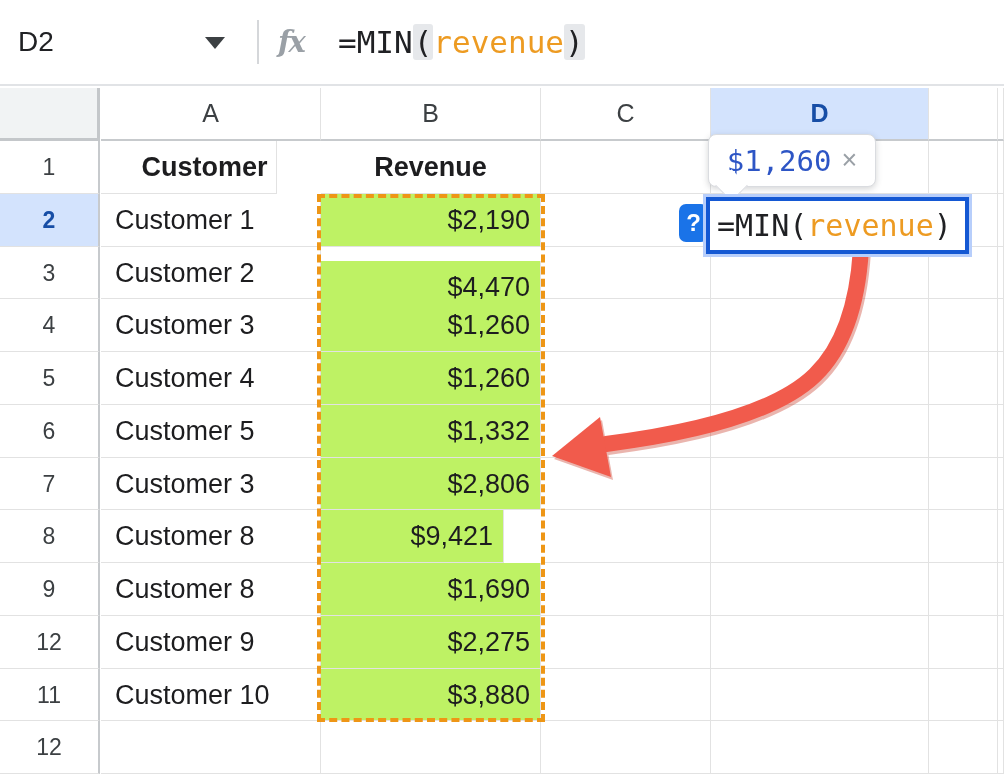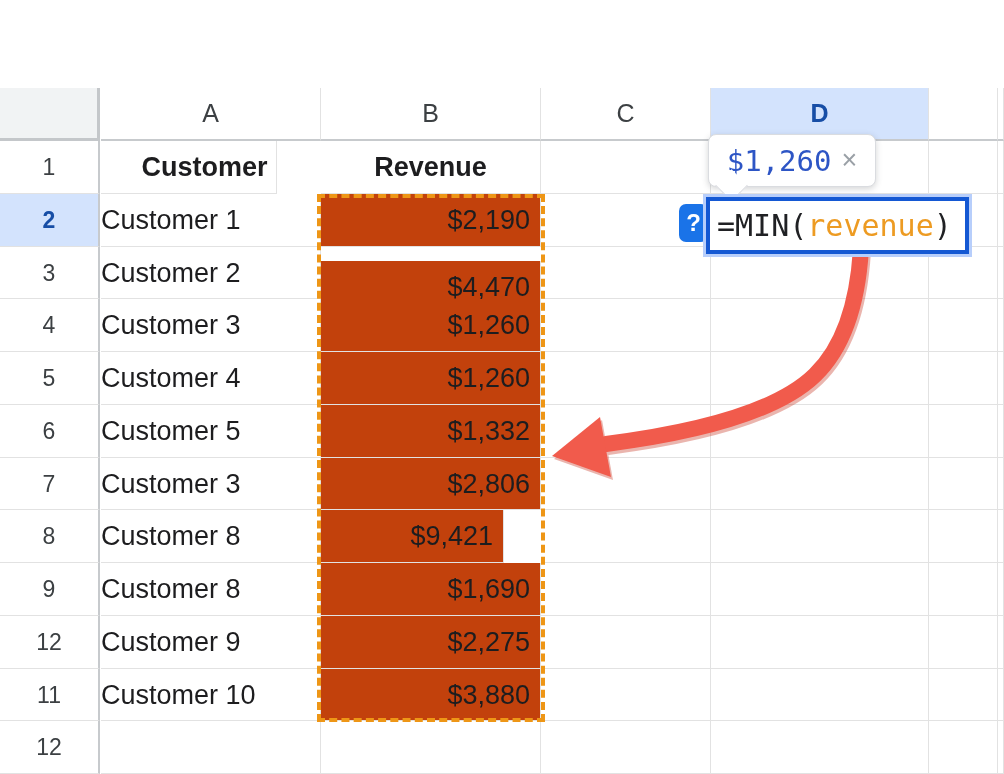--- a/index.html
+++ b/index.html
@@ -16,43 +16,50 @@
   .fb-formula{position:absolute;left:338px;top:0;height:84px;line-height:84px;font-family:"DejaVu Sans Mono",monospace;font-size:31px;color:#202124;white-space:pre;}
   .paren-hl{background:#e6e8eb;border-radius:3px;padding:0 1px;}
   .tok-orange{color:#ED9B22;}
   
   .corner-box{position:absolute;left:0;top:88px;width:100px;height:53px;background:#f1f3f4;border-right:3px solid #c4c7ca;border-bottom:3px solid #c4c7ca;box-sizing:border-box;}
   .col-hdr{position:absolute;top:88px;height:53px;line-height:51px;text-align:center;font-size:25px;color:#3c4043;background:#fff;border-right:1px solid #e2e2e2;border-bottom:2px solid #c7cacd;box-sizing:border-box;}
   .col-hdr.sel{background:#d3e3fd;color:#174ea6;font-weight:bold;}
   .row-hdr{position:absolute;left:0;width:100px;text-align:center;font-size:23px;color:#3c4043;background:#fff;border-right:2px solid #c7cacd;border-bottom:1px solid #e2e2e2;box-sizing:border-box;}
   .row-hdr.sel{background:#d3e3fd;color:#174ea6;font-weight:bold;}
   .cell{position:absolute;background:#fff;border-right:1px solid #e2e2e2;border-bottom:1px solid #e2e2e2;box-sizing:border-box;font-size:27px;color:#1d1d1f;white-space:nowrap;overflow:hidden;}
-  .cell.left{padding-left:0;}
+  .cell.left{padding-left:14px;}
   .cell.right{text-align:right;padding-right:10px;}
   .cell.center{text-align:center;}
   .cell.hdr-bold{font-weight:bold;}
-  .cell.peach{background:#c2410c;}
+  .cell.peach{background:#bef264;}
   
   .range-dash{position:absolute;left:317px;top:194px;width:228px;height:528px;border:4px dashed #EE9616;box-sizing:border-box;pointer-events:none;z-index:2;}
   
   .arrow-svg{position:absolute;left:0;top:0;z-index:3;pointer-events:none;filter:drop-shadow(2px 3px 0 rgba(202,70,53,.40));}
   
   .tooltip{position:absolute;left:708px;top:134px;width:168px;height:53px;background:#fff;border:1px solid #dadce0;border-radius:8px;box-shadow:0 2px 6px rgba(60,64,67,.22);z-index:5;display:flex;align-items:center;justify-content:center;gap:10px;box-sizing:border-box;}
   .tooltip-value{font-family:"DejaVu Sans Mono",monospace;font-size:29px;color:#2d55c5;}
   .tooltip-close{font-size:27px;color:#9aa0a6;line-height:1;cursor:default;}
   .tooltip-pointer{position:absolute;left:720px;top:174px;width:22px;height:22px;background:#fff;border-right:1px solid #dadce0;border-bottom:1px solid #dadce0;transform:rotate(45deg);z-index:6;}
   
   .help-btn{position:absolute;left:679px;top:204px;width:29px;height:38px;background:#1a73e8;border-radius:7px;color:#fff;font-weight:bold;font-size:24px;text-align:center;line-height:38px;z-index:8;}
   .edit-cell{position:absolute;left:706px;top:197px;width:263px;height:57px;background:#fff;border:4px solid #1458d3;box-shadow:0 0 0 3px #b7cefb;box-sizing:border-box;z-index:8;display:flex;align-items:center;padding-left:7px;font-family:"DejaVu Sans Mono",monospace;font-size:30px;color:#202124;white-space:pre;}
 </style>
 </head>
 <body>
 
 <div class="stage">
 
+  <div class="formula-bar">
+    <span class="name-box-text">D2</span>
+    <span class="dd-triangle"></span>
+    <span class="fb-divider"></span>
+    <span class="fx-label">fx</span>
+    <span class="fb-formula"><span>=MIN</span><span class="paren-hl">(</span><span class="tok-orange">revenue</span><span class="paren-hl">)</span></span>
+  </div>
 
   <div class="corner-box"></div>
   <div id="col-headers">
       <div class="col-hdr" style="left: 101px; width: 220px;">A</div>
       <div class="col-hdr" style="left: 321px; width: 220px;">B</div>
       <div class="col-hdr" style="left: 541px; width: 170px;">C</div>
       <div class="col-hdr sel" style="left: 711px; width: 218px;">D</div>
       <div class="col-hdr" style="left: 929px; width: 69px;"></div>
       <div class="col-hdr" style="left: 998px; width: 6px;"></div>
     </div>

